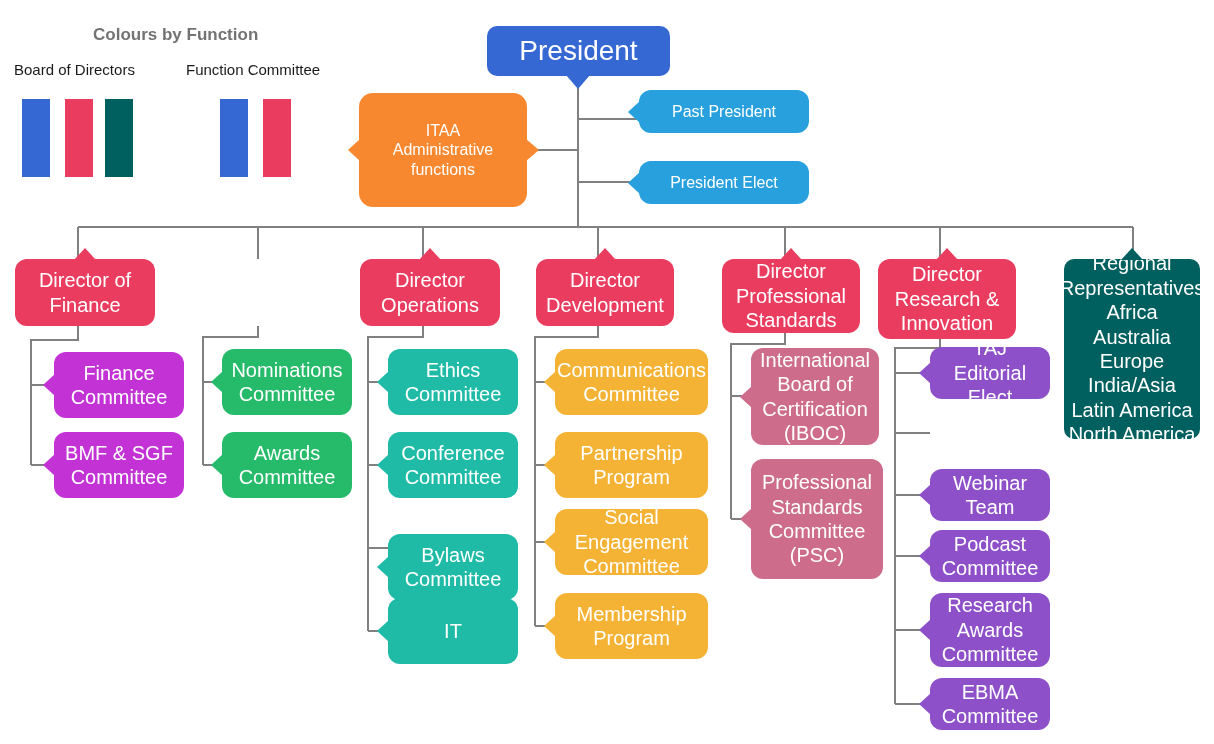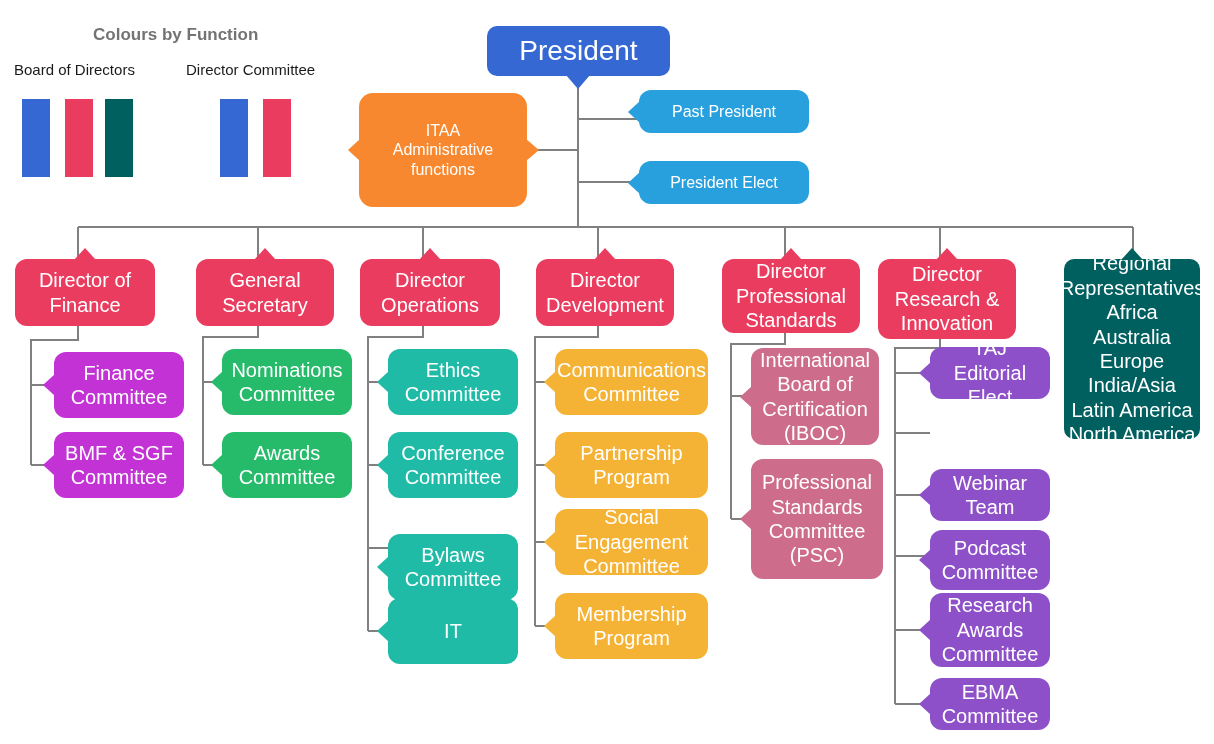--- a/index.html
+++ b/index.html
@@ -126,21 +126,21 @@
       <path d="M895,495 L930,495"></path>
       <path d="M895,556 L930,556"></path>
       <path d="M895,630 L930,630"></path>
       <path d="M895,704 L930,704"></path>
     </g>
   </svg>
 
   <div class="legend-title">Colours by Function</div>
 
   <div class="legend-label" style="left:14px;top:61px;">Board of Directors</div>
-  <div class="legend-label" style="left:186px;top:61px;">Director Committee</div>
+  <div class="legend-label" style="left:186px;top:61px;">Function Committee</div>
 
   <div class="swatch" style="left:22px;top:99px;background:#3668d4;"></div>
   <div class="swatch" style="left:65px;top:99px;background:#ea3c5f;"></div>
   <div class="swatch" style="left:105px;top:99px;background:#005f5f;"></div>
 
   <div class="swatch" style="left:220px;top:99px;background:#3668d4;"></div>
   <div class="swatch" style="left:263px;top:99px;background:#ea3c5f;"></div>
 
   <div class="node lg" style="--c:#3668d4;background:#3668d4;left:487px;top:26px;width:183px;height:50px;
               border-radius:10px;">
@@ -165,24 +165,20 @@
     <span>Past President</span>
   </div>
 
   <div class="node md arrow-left" style="--c:#27a0dd;background:#27a0dd;left:639px;top:161px;width:170px;height:43px;">
     <span>President Elect</span>
   </div>
 
   <div class="node sm arrow-up" style="--c:#ea3c5f;background:#ea3c5f;left:15px;top:259px;width:140px;height:67px;">
     <span>Director of
 Finance</span>
-  </div>
-  <div class="node sm arrow-up" style="--c:#ea3c5f;background:#ea3c5f;left:196px;top:259px;width:138px;height:67px;">
-    <span>General
-Secretary</span>
   </div>
   <div class="node sm arrow-up" style="--c:#ea3c5f;background:#ea3c5f;left:360px;top:259px;width:140px;height:67px;">
     <span>Director
 Operations</span>
   </div>
   <div class="node sm arrow-up" style="--c:#ea3c5f;background:#ea3c5f;left:536px;top:259px;width:138px;height:67px;">
     <span>Director
 Development</span>
   </div>
   <div class="node sm arrow-up" style="--c:#ea3c5f;background:#ea3c5f;left:722px;top:259px;width:138px;height:74px;">
@@ -272,21 +268,21 @@
   </div>
 
   <div class="node sm arrow-left" style="--c:#8e50c8;background:#8e50c8;left:930px;top:347px;width:120px;height:52px;">
     <span>TAJ Editorial
 Elect</span>
   </div>
   <div class="node sm arrow-left" style="--c:#8e50c8;background:#8e50c8;left:930px;top:469px;width:120px;height:52px;">
     <span>Webinar
 Team</span>
   </div>
-  <div class="node sm arrow-left" style="--c:#8e50c8;background:#8e50c8;left:930px;top:530px;width:120px;height:60px;justify-content:center;">
+  <div class="node sm arrow-left" style="--c:#8e50c8;background:#8e50c8;left:930px;top:530px;width:120px;height:52px;justify-content:center;">
     <span>Podcast
 Committee</span>
   </div>
   <div class="node sm arrow-left" style="--c:#8e50c8;background:#8e50c8;left:930px;top:593px;width:120px;height:74px;">
     <span>Research
 Awards
 Committee</span>
   </div>
   <div class="node sm arrow-left" style="--c:#8e50c8;background:#8e50c8;left:930px;top:678px;width:120px;height:52px;">
     <span>EBMA

